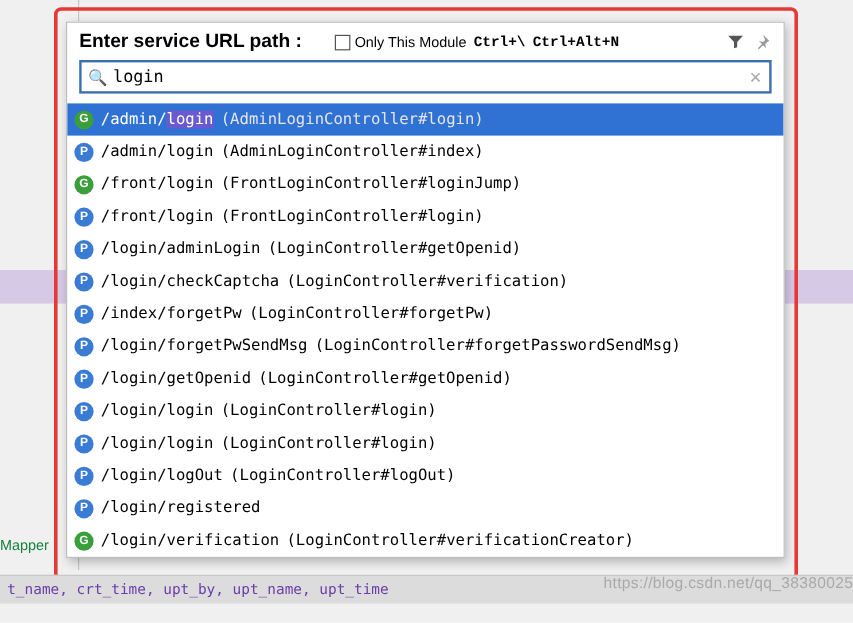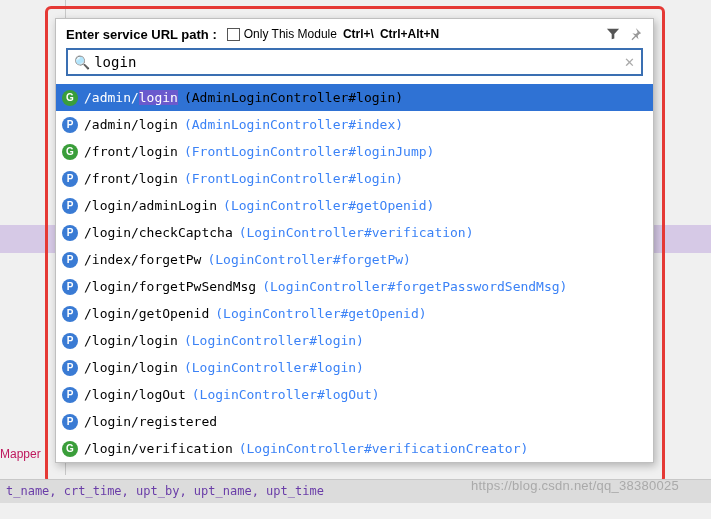--- a/index.html
+++ b/index.html
@@ -17,39 +17,39 @@
     left: 0;
     right: 0;
     height: 28px;
     top: 225px;
     background: #d6c9e6;
   }
   .mapper-label {
     position: absolute;
     left: 0;
     bottom: 58px;
-    color: #be185d;
+    color: #15803d;
     font-size: 12px;
   }
   .bottom-bar {
     position: absolute;
     left: 0;
     right: 0;
     bottom: 16px;
     height: 24px;
     background: #dcdcdc;
     border-top: 1px solid #c8c8c8;
     color: #6a3da8;
     font-family: "Consolas", monospace;
     font-size: 12px;
     padding: 4px 6px;
   }
   .watermark {
     position: absolute;
-    right: 32px;
+    right: 0;
     bottom: 26px;
     color: rgba(120,120,120,0.5);
     font-size: 13px;
     letter-spacing: 0.02em;
   }
   .red-frame {
     position: absolute;
     left: 45px;
     top: 6px;
     width: 620px;
@@ -79,29 +79,29 @@
     padding: 7px 10px 8px 10px;
   }
   .head-row {
     display: flex;
     align-items: center;
     gap: 6px;
     margin-bottom: 6px;
   }
   .head-label {
     font-weight: bold;
-    font-size: 13px;
+    font-size: 16px;
   }
   .chk {
     width: 13px; height: 13px;
     border: 1px solid #555;
     display: inline-block;
     background: #fff;
   }
-  .shortcut { font-weight: bold; font-size: 12px; }
+  .shortcut { font-weight: bold; font-size: 12px; font-family: Liberation Mono, monospace; }
   .icon {
     width: 16px; height: 16px;
     display: inline-flex;
     align-items: center;
     justify-content: center;
   }
   .funnel svg, .pin svg { fill: #555; }
   .search-wrap {
     display: flex;
     align-items: center;
@@ -155,40 +155,40 @@
   .path b {
     background: #d4c26a;
     color: #000;
     font-weight: normal;
   }
   .row.selected .path b {
     background: #6a5acd;
     color: #fff;
   }
   .desc {
-    color: #3b82f6;
+    color: #000000;
     margin-left: 6px;
   }
   .row.selected .desc {
-    color: #000000;
+    color: #e5e5e5;
   }
 </style>
 </head>
 <body>
 
 <div class="bg-stripe"></div>
 <div class="vline"></div>
 
 <div class="mapper-label">Mapper</div>
 
 <div class="popup">
   <div class="popup-head">
     <div class="head-row">
       <span class="head-label">Enter service URL path :</span>
-      <span style="flex-shrink:0; display:flex; align-items:center; gap:4px; margin-left:4px;">
+      <span style="flex-shrink:0; display:flex; align-items:center; gap:4px; margin-left:21px;">
         <span class="chk"></span>
         <span>Only This Module</span>
       </span>
       <span class="shortcut">Ctrl+\</span>
       <span class="shortcut">Ctrl+Alt+N</span>
       <span style="flex:1"></span>
       <span class="icon funnel">
         <svg viewBox="0 0 16 16" width="14" height="14">
             <path d="M1 2h14l-5.5 6v5l-3 1v-6z"></path>
           </svg>

